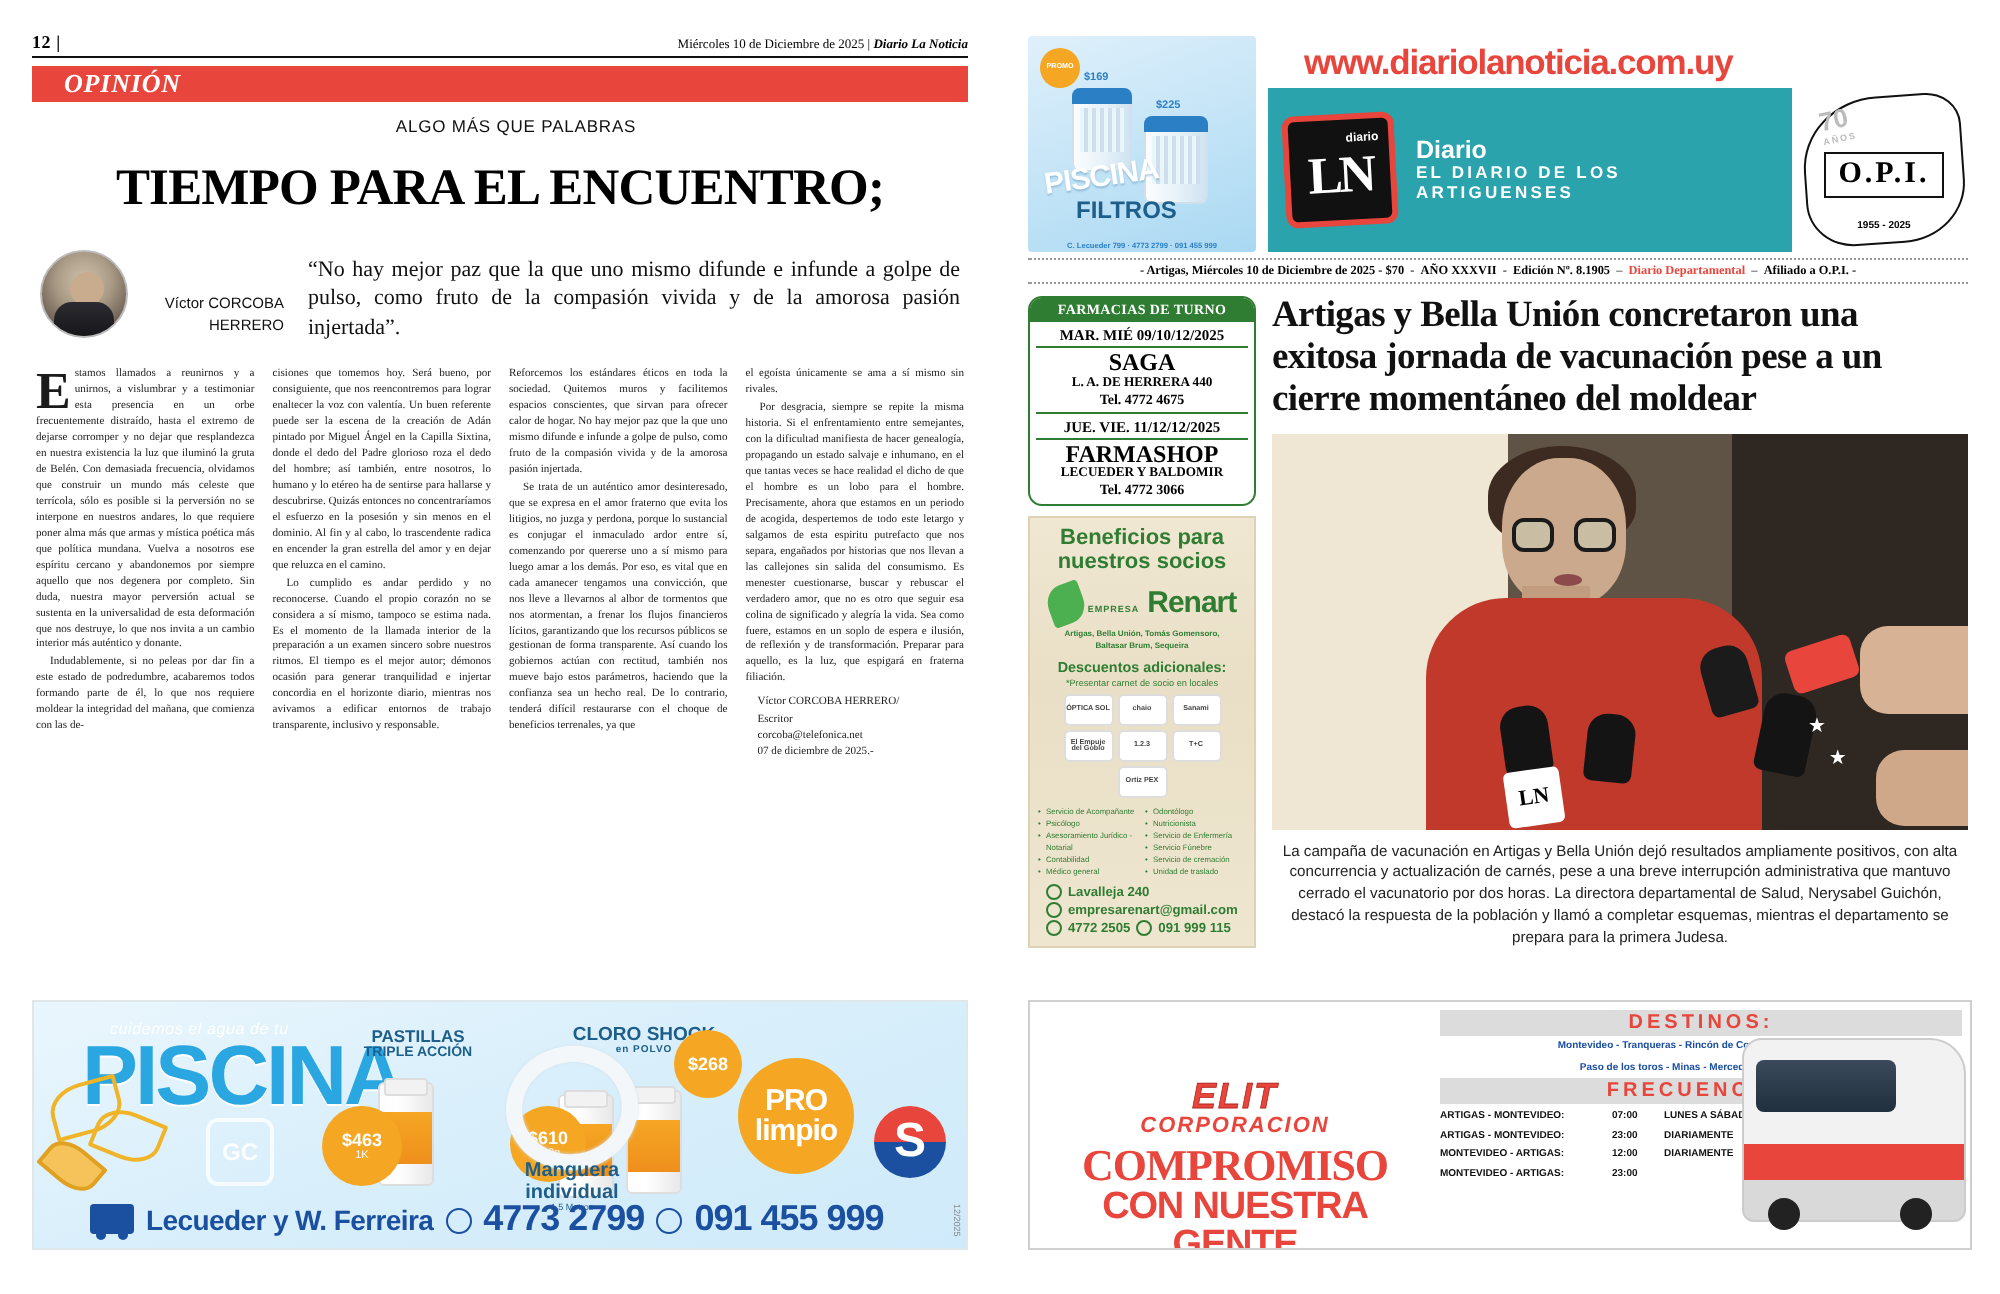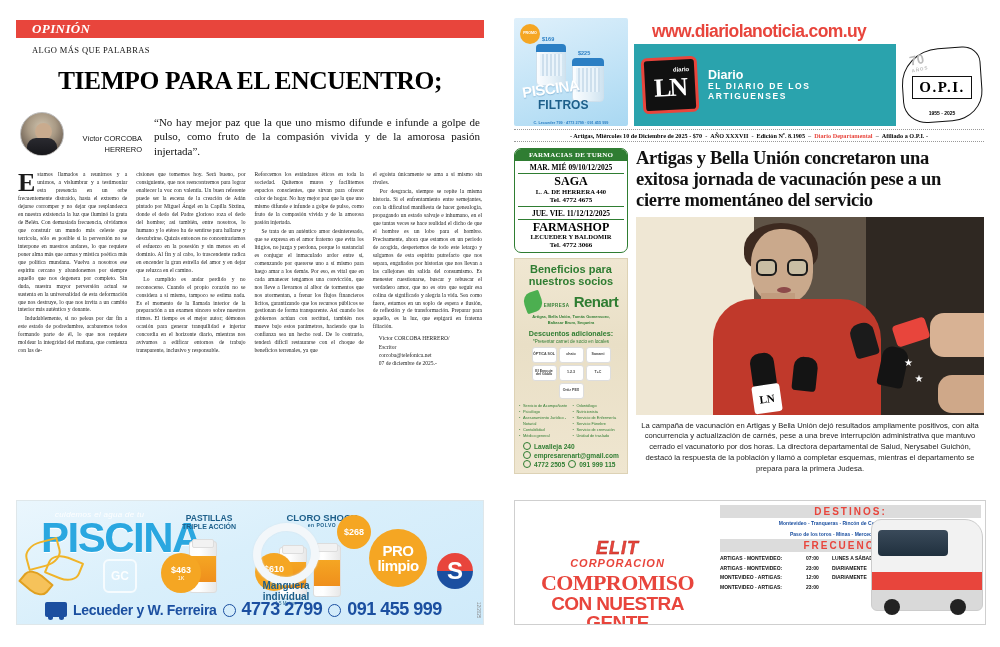--- a/index.html
+++ b/index.html
@@ -29,22 +29,22 @@
     margin-top: 4px; background: #e8453c; height: 18px;
     display: flex; align-items: center; padding-left: 16px;
   }
   .section-bar span {
     color: #fff; font-style: italic; font-weight: bold;
     font-size: 13px; font-family: Liberation Serif, serif;
     letter-spacing: .4px;
   }
   .kicker {
     margin-top: 7px; padding-left: 16px;
-    font-family: Liberation Serif, serif;
-    font-size: 8.5px; letter-spacing: .4px; color: #111;
+    font-family: Liberation Sans, sans-serif;
+    font-size: 8.5px; letter-spacing: .4px; color: #111; text-align: center;
   }
   .headline {
     text-align: center; margin-top: 12px;
     font-family: "Liberation Serif", serif;
     font-weight: bold; font-size: 25.5px; line-height: 1.12;
     letter-spacing: -0.4px; color: #000;
   }
   .byline-row {
     display: flex; align-items: flex-start; margin-top: 16px; gap: 6px;
     padding: 0 4px;
@@ -511,20 +511,28 @@
     position:absolute; left: 500px; top:0; bottom:0; width:1px; background:#e3e3e3;
   }
 </style>
 </head>
 <body>
 
 <div class="page">
 
   <div class="left-page">
 
+    <div class="folio-row">
+      <div class="folio-num">12 |</div>
+      <div class="folio-right">
+        <span>Miércoles 10 de Diciembre de 2025</span>
+        <span>|</span>
+        <span class="brand">Diario La Noticia</span>
+      </div>
+    </div>
 
     <div class="section-bar">
       <span>OPINIÓN</span>
     </div>
 
     <div class="kicker">ALGO MÁS QUE PALABRAS</div>
 
     <div class="headline">
       <div>TIEMPO PARA EL ENCUENTRO;</div>
     </div>
@@ -762,21 +770,21 @@
               <span>091 999 115</span>
             </div>
           </div>
         </div>
       </div>
 
       <div class="article-col">
         <div class="art-headline">
           <div>Artigas y Bella Unión concretaron una</div>
           <div>exitosa jornada de vacunación pese a un</div>
-          <div>cierre momentáneo del servicio</div>
+          <div>cierre momentáneo del moldear</div>
         </div>
 
         <div class="art-photo">
           <div class="ph-wall"></div>
           <div class="ph-shelf"></div>
           <div class="ph-shelf2"></div>
           <div class="ph-hair"></div>
           <div class="ph-head"></div>
           <div class="ph-glass1"></div>
           <div class="ph-glass2"></div>

